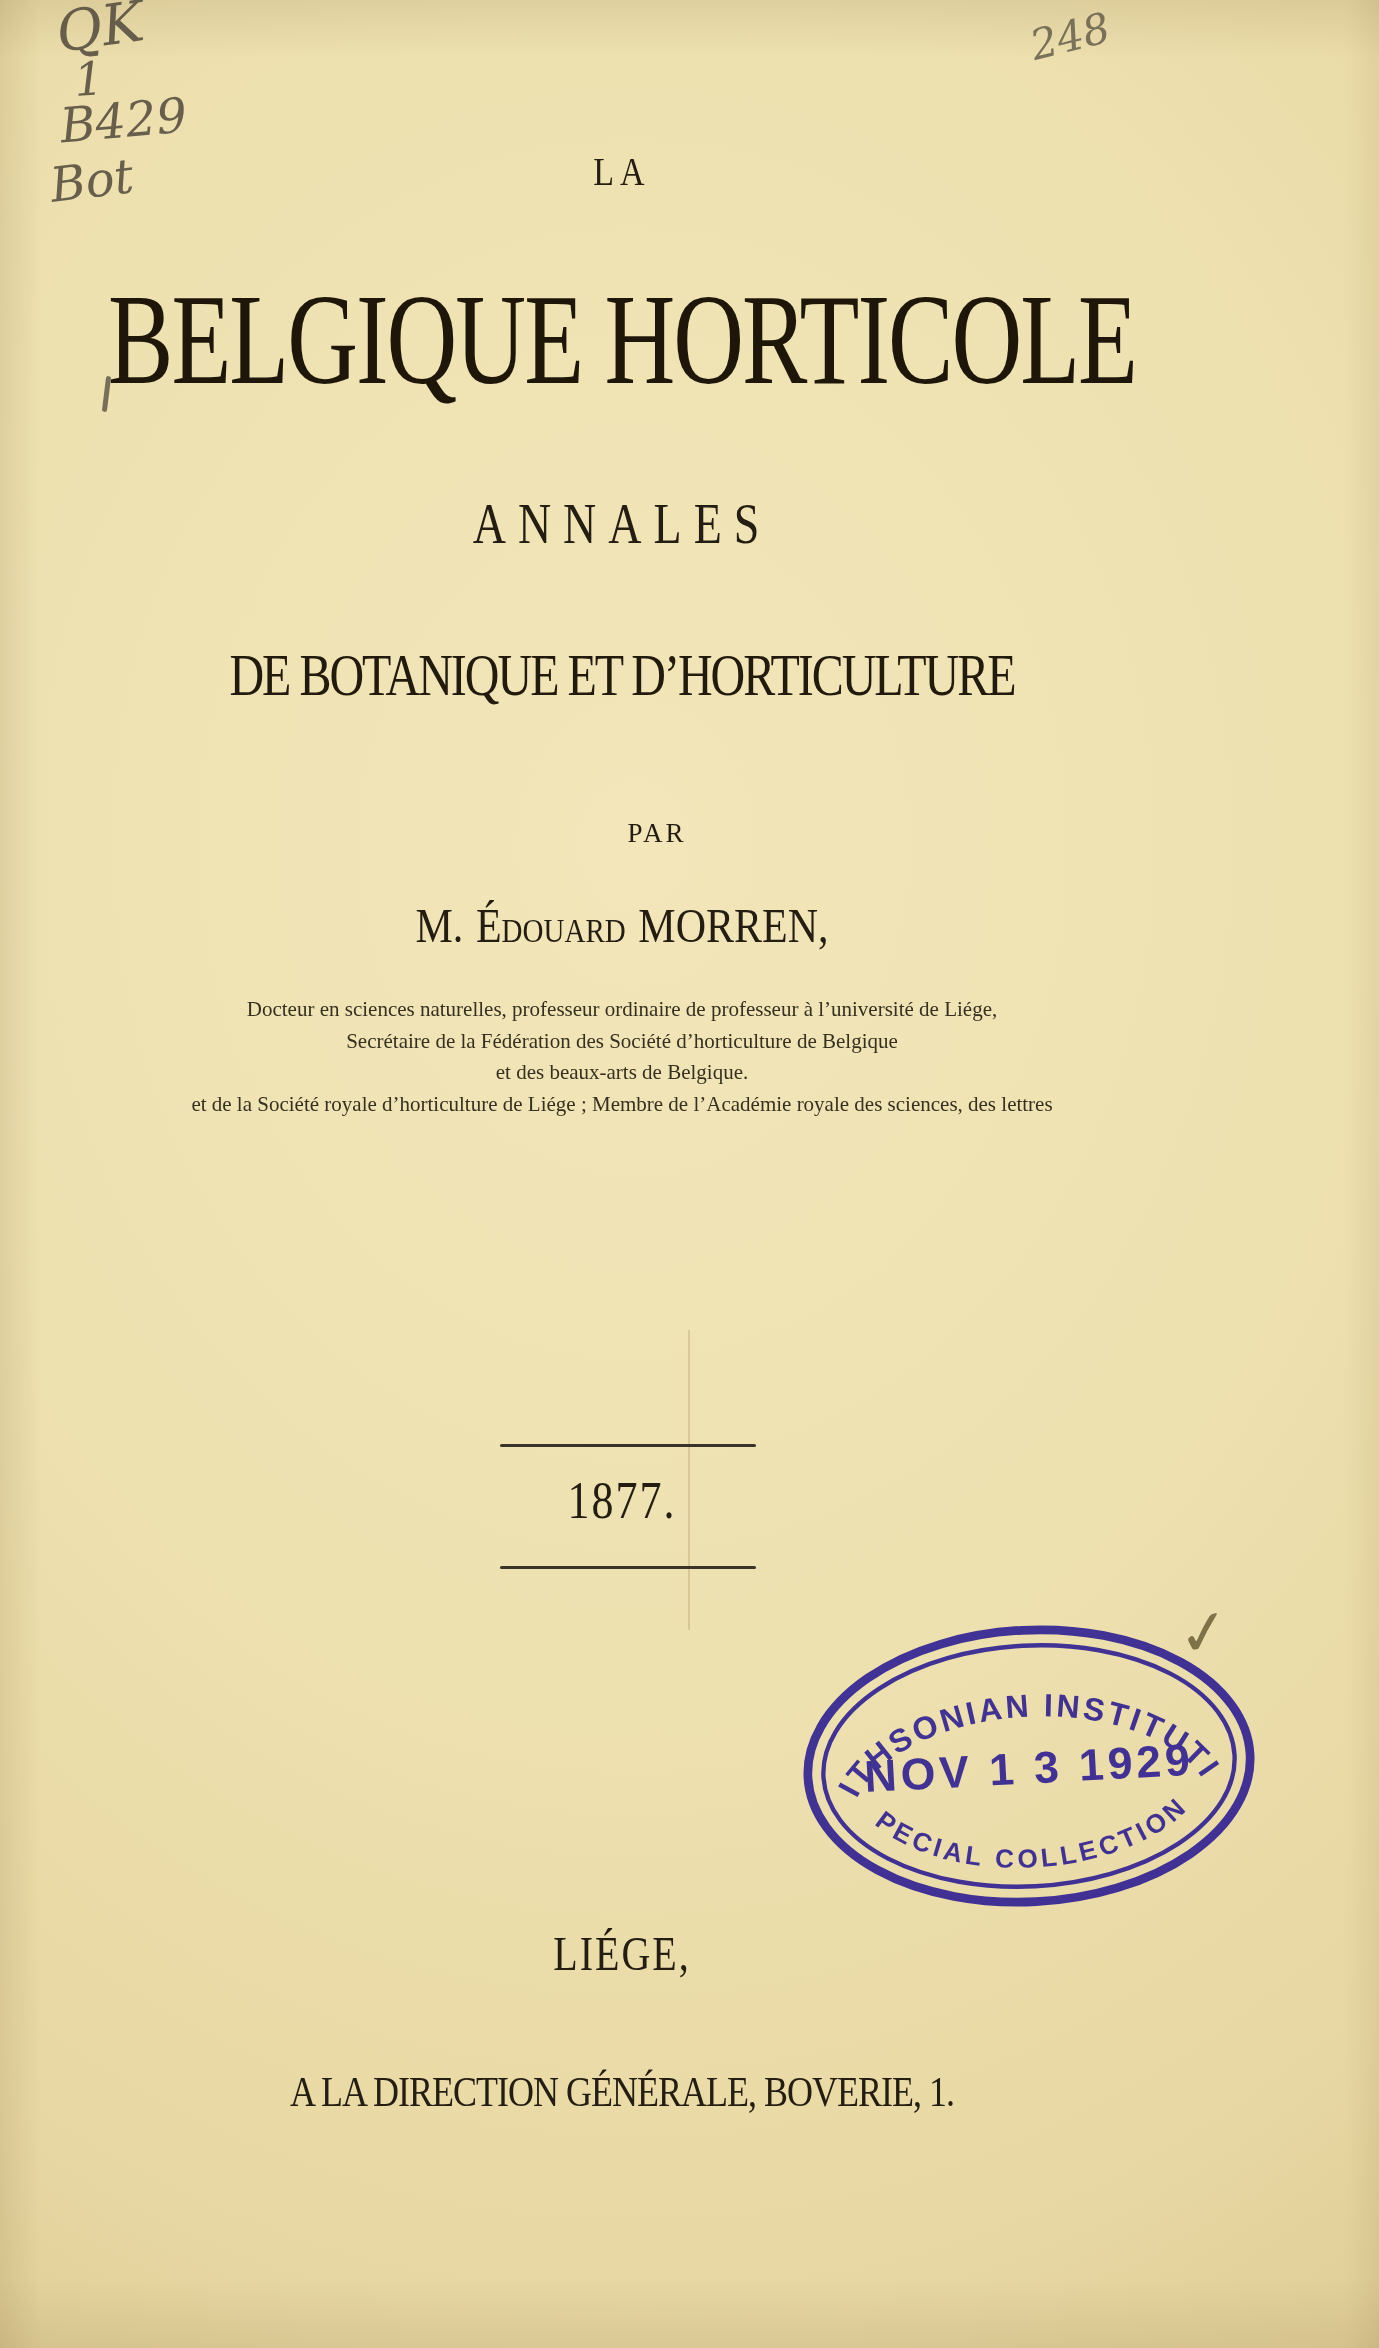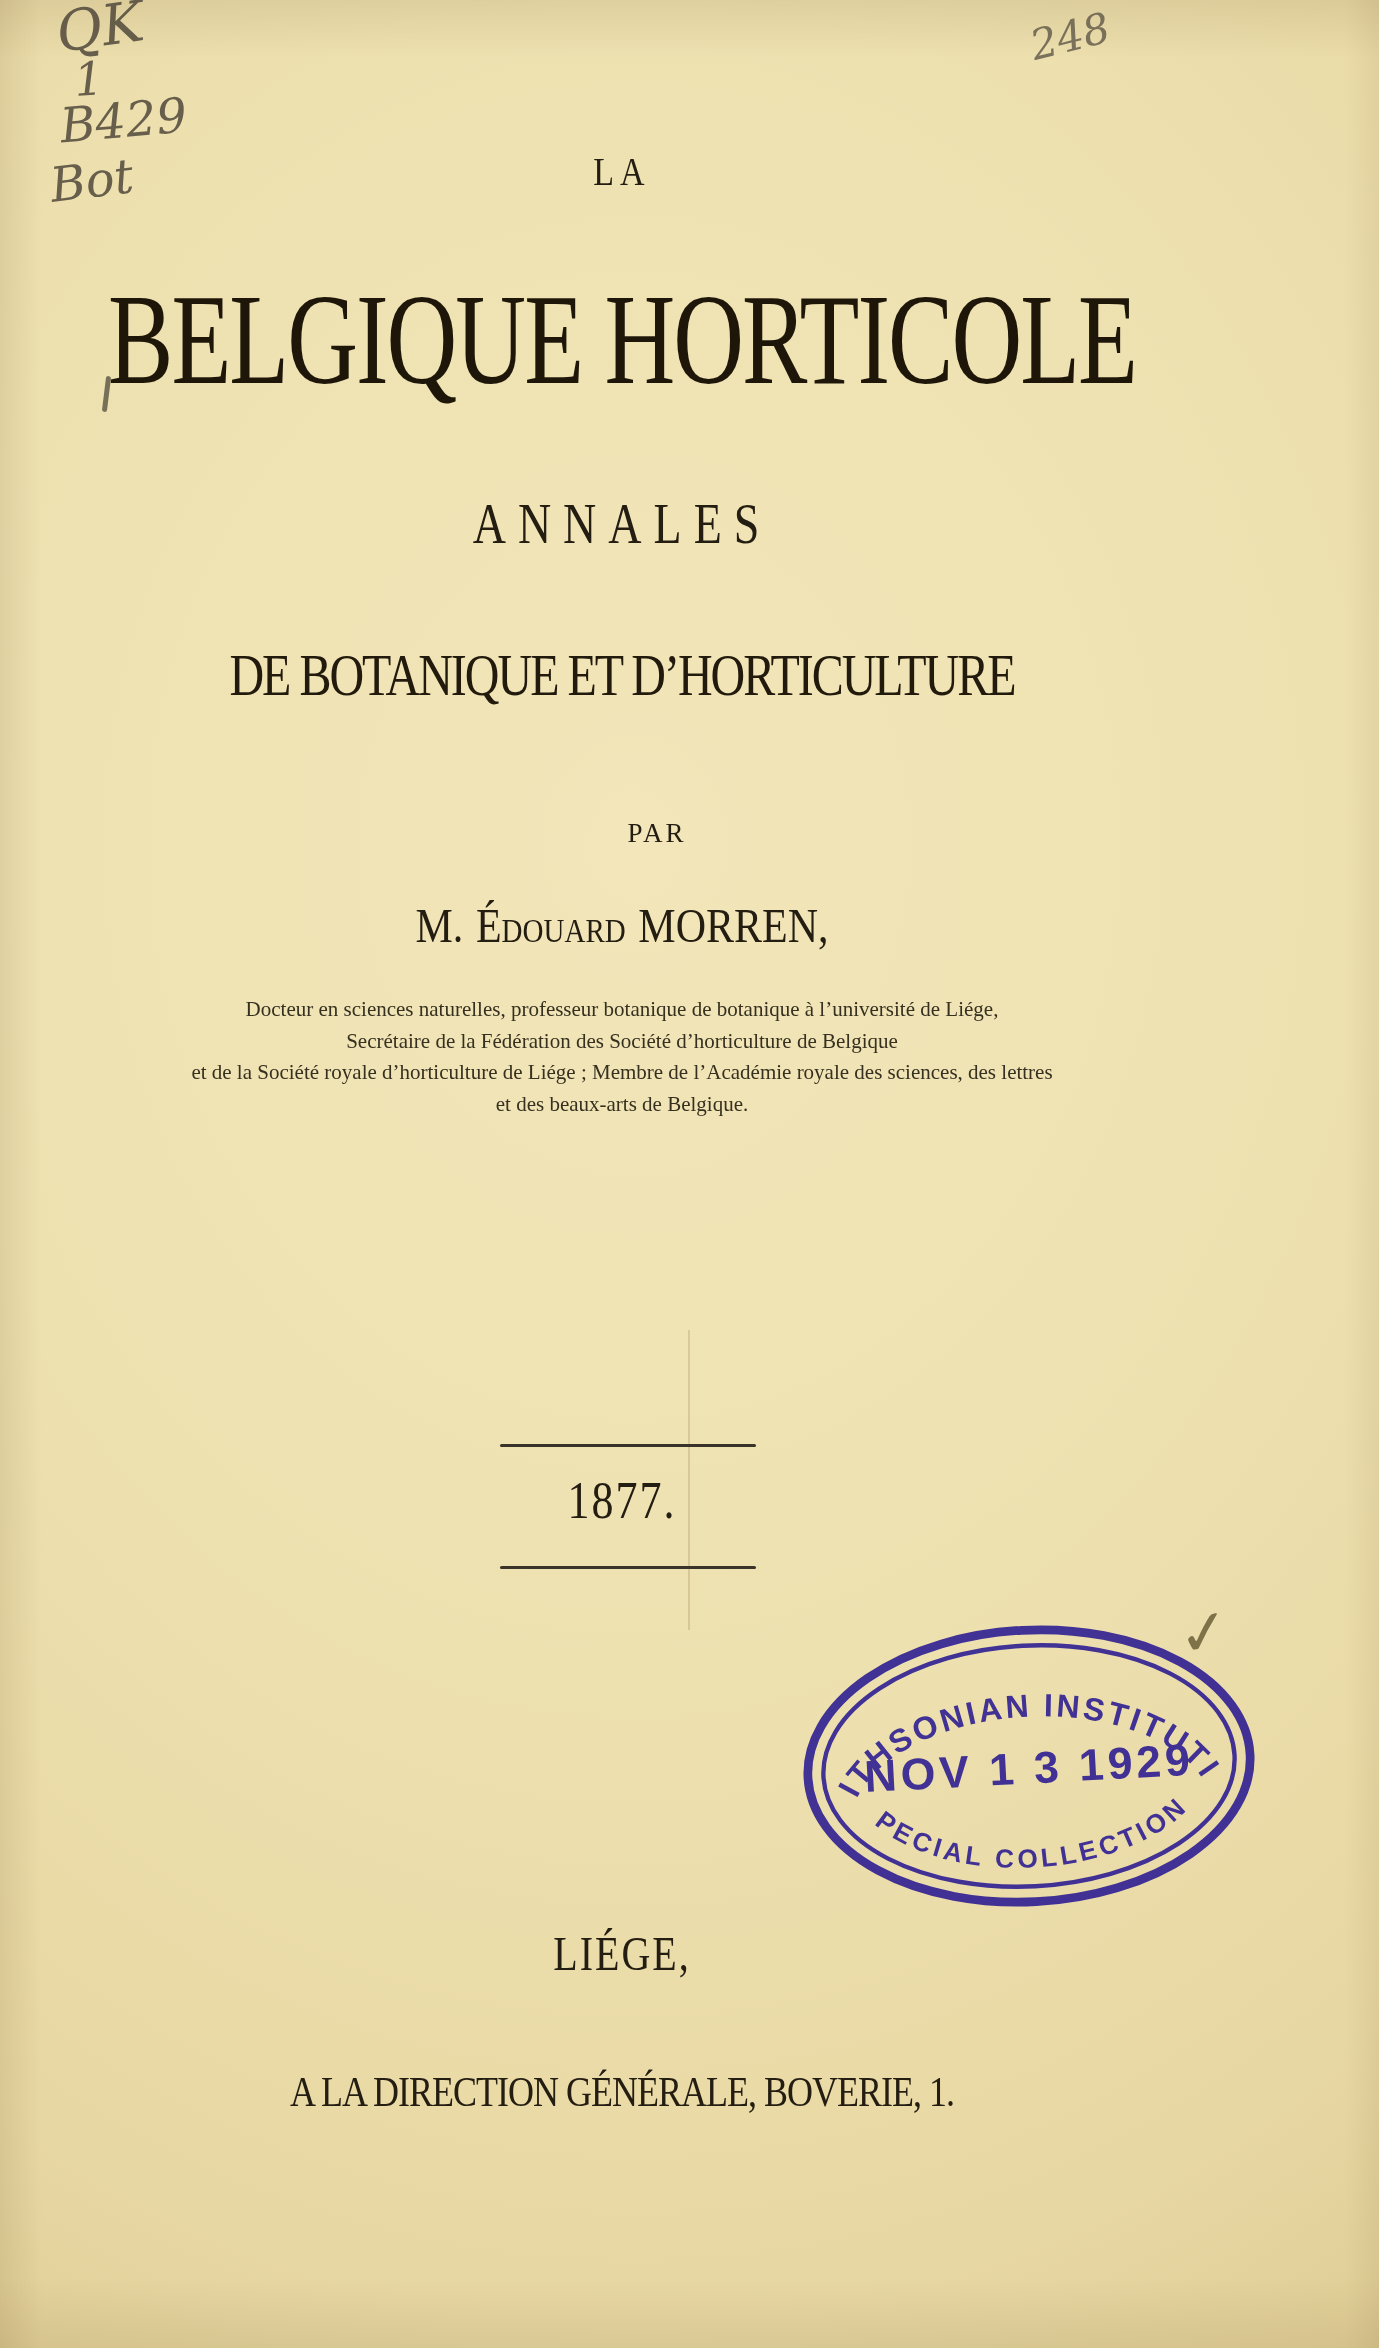--- a/index.html
+++ b/index.html
@@ -69,24 +69,24 @@
   <div class="content">
     <div class="line article">LA</div>
     <div class="line main-title">BELGIQUE HORTICOLE</div>
     <div class="line series">ANNALES</div>
     <div class="line subtitle">DE BOTANIQUE ET D’HORTICULTURE</div>
     <div class="line byline">PAR</div>
     <div class="line author">
       <span class="prefix">M.</span><span class="given">Édouard</span><span class="family">MORREN,</span>
     </div>
     <div class="credentials">
-      <div>Docteur en sciences naturelles, professeur botanique de botanique à l’université de Liége,</div>
+      <div>Docteur en sciences naturelles, professeur ordinaire de professeur à l’université de Liége,</div>
       <div>Secrétaire de la Fédération des Société d’horticulture de Belgique</div>
+      <div>et des beaux-arts de Belgique.</div>
       <div>et de la Société royale d’horticulture de Liége ; Membre de l’Académie royale des sciences, des lettres</div>
-      <div>et des beaux-arts de Belgique.</div>
     </div>
     <div class="line year">1877.</div>
     <div class="line city">LIÉGE,</div>
     <div class="line address">A LA DIRECTION GÉNÉRALE, BOVERIE, 1.</div>
   </div>
 
   <div class="rule rule1"></div>
   <div class="rule rule2"></div>
 
   <svg class="stamp" viewBox="0 0 480 304">

